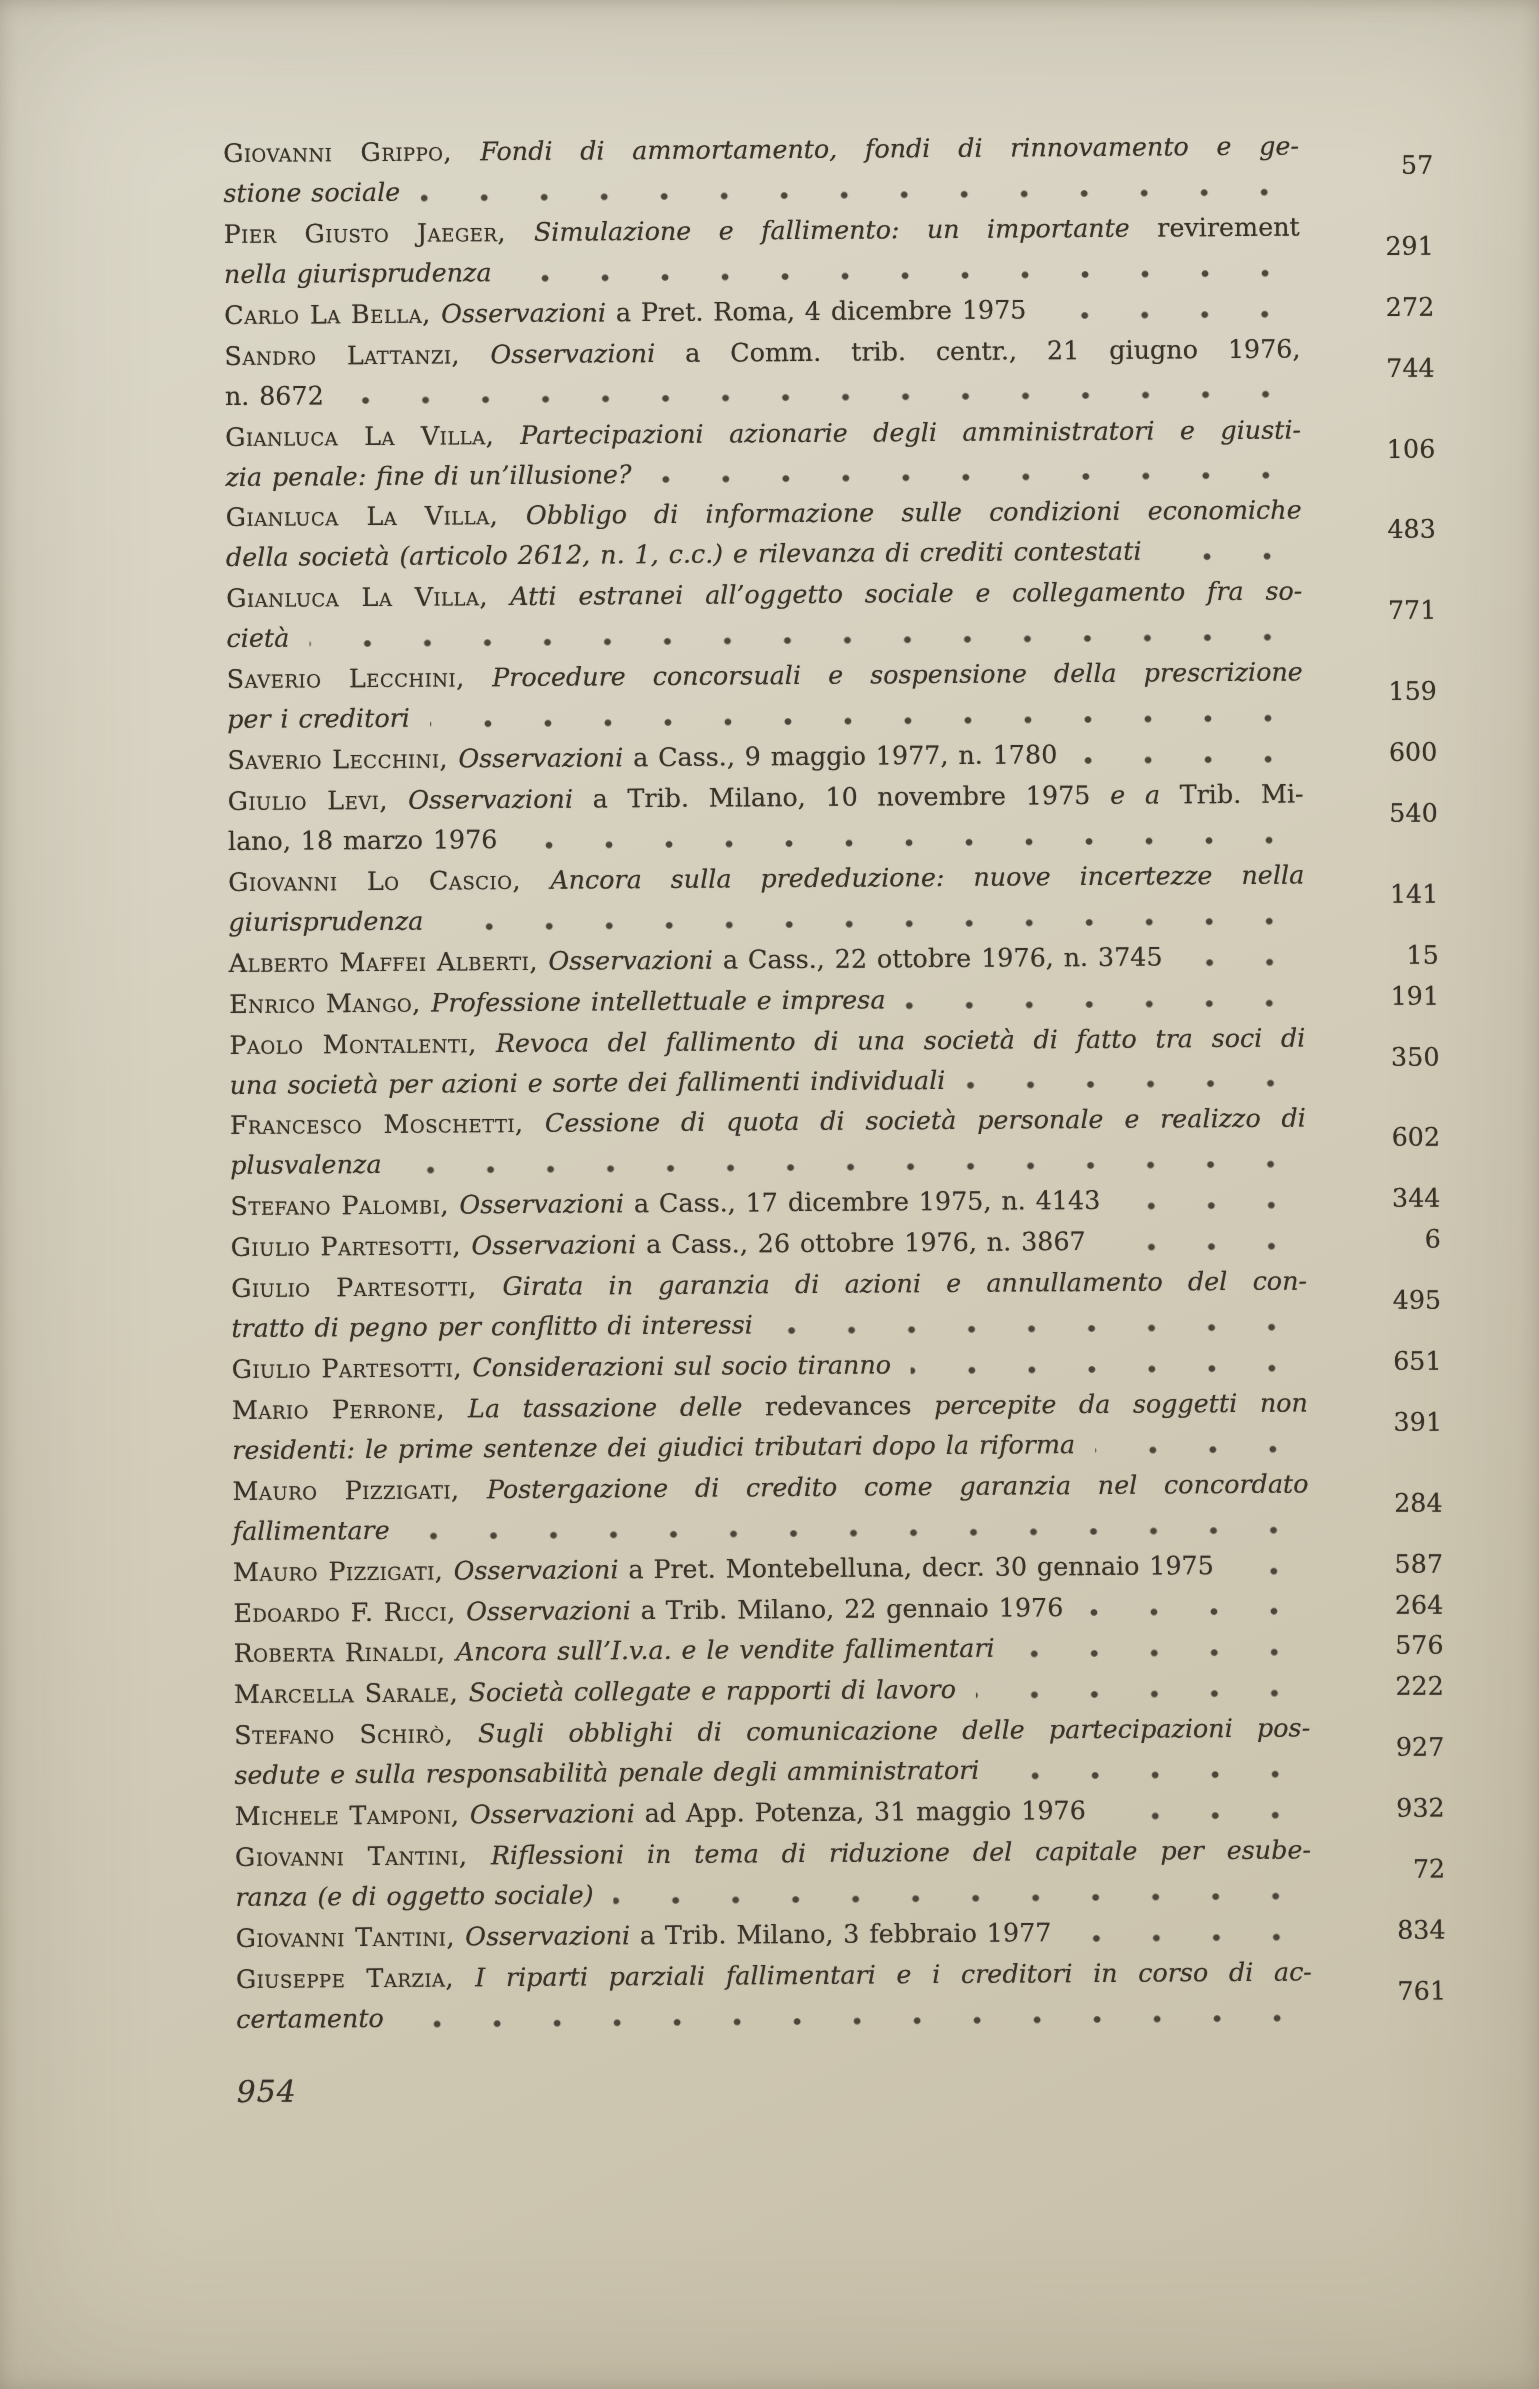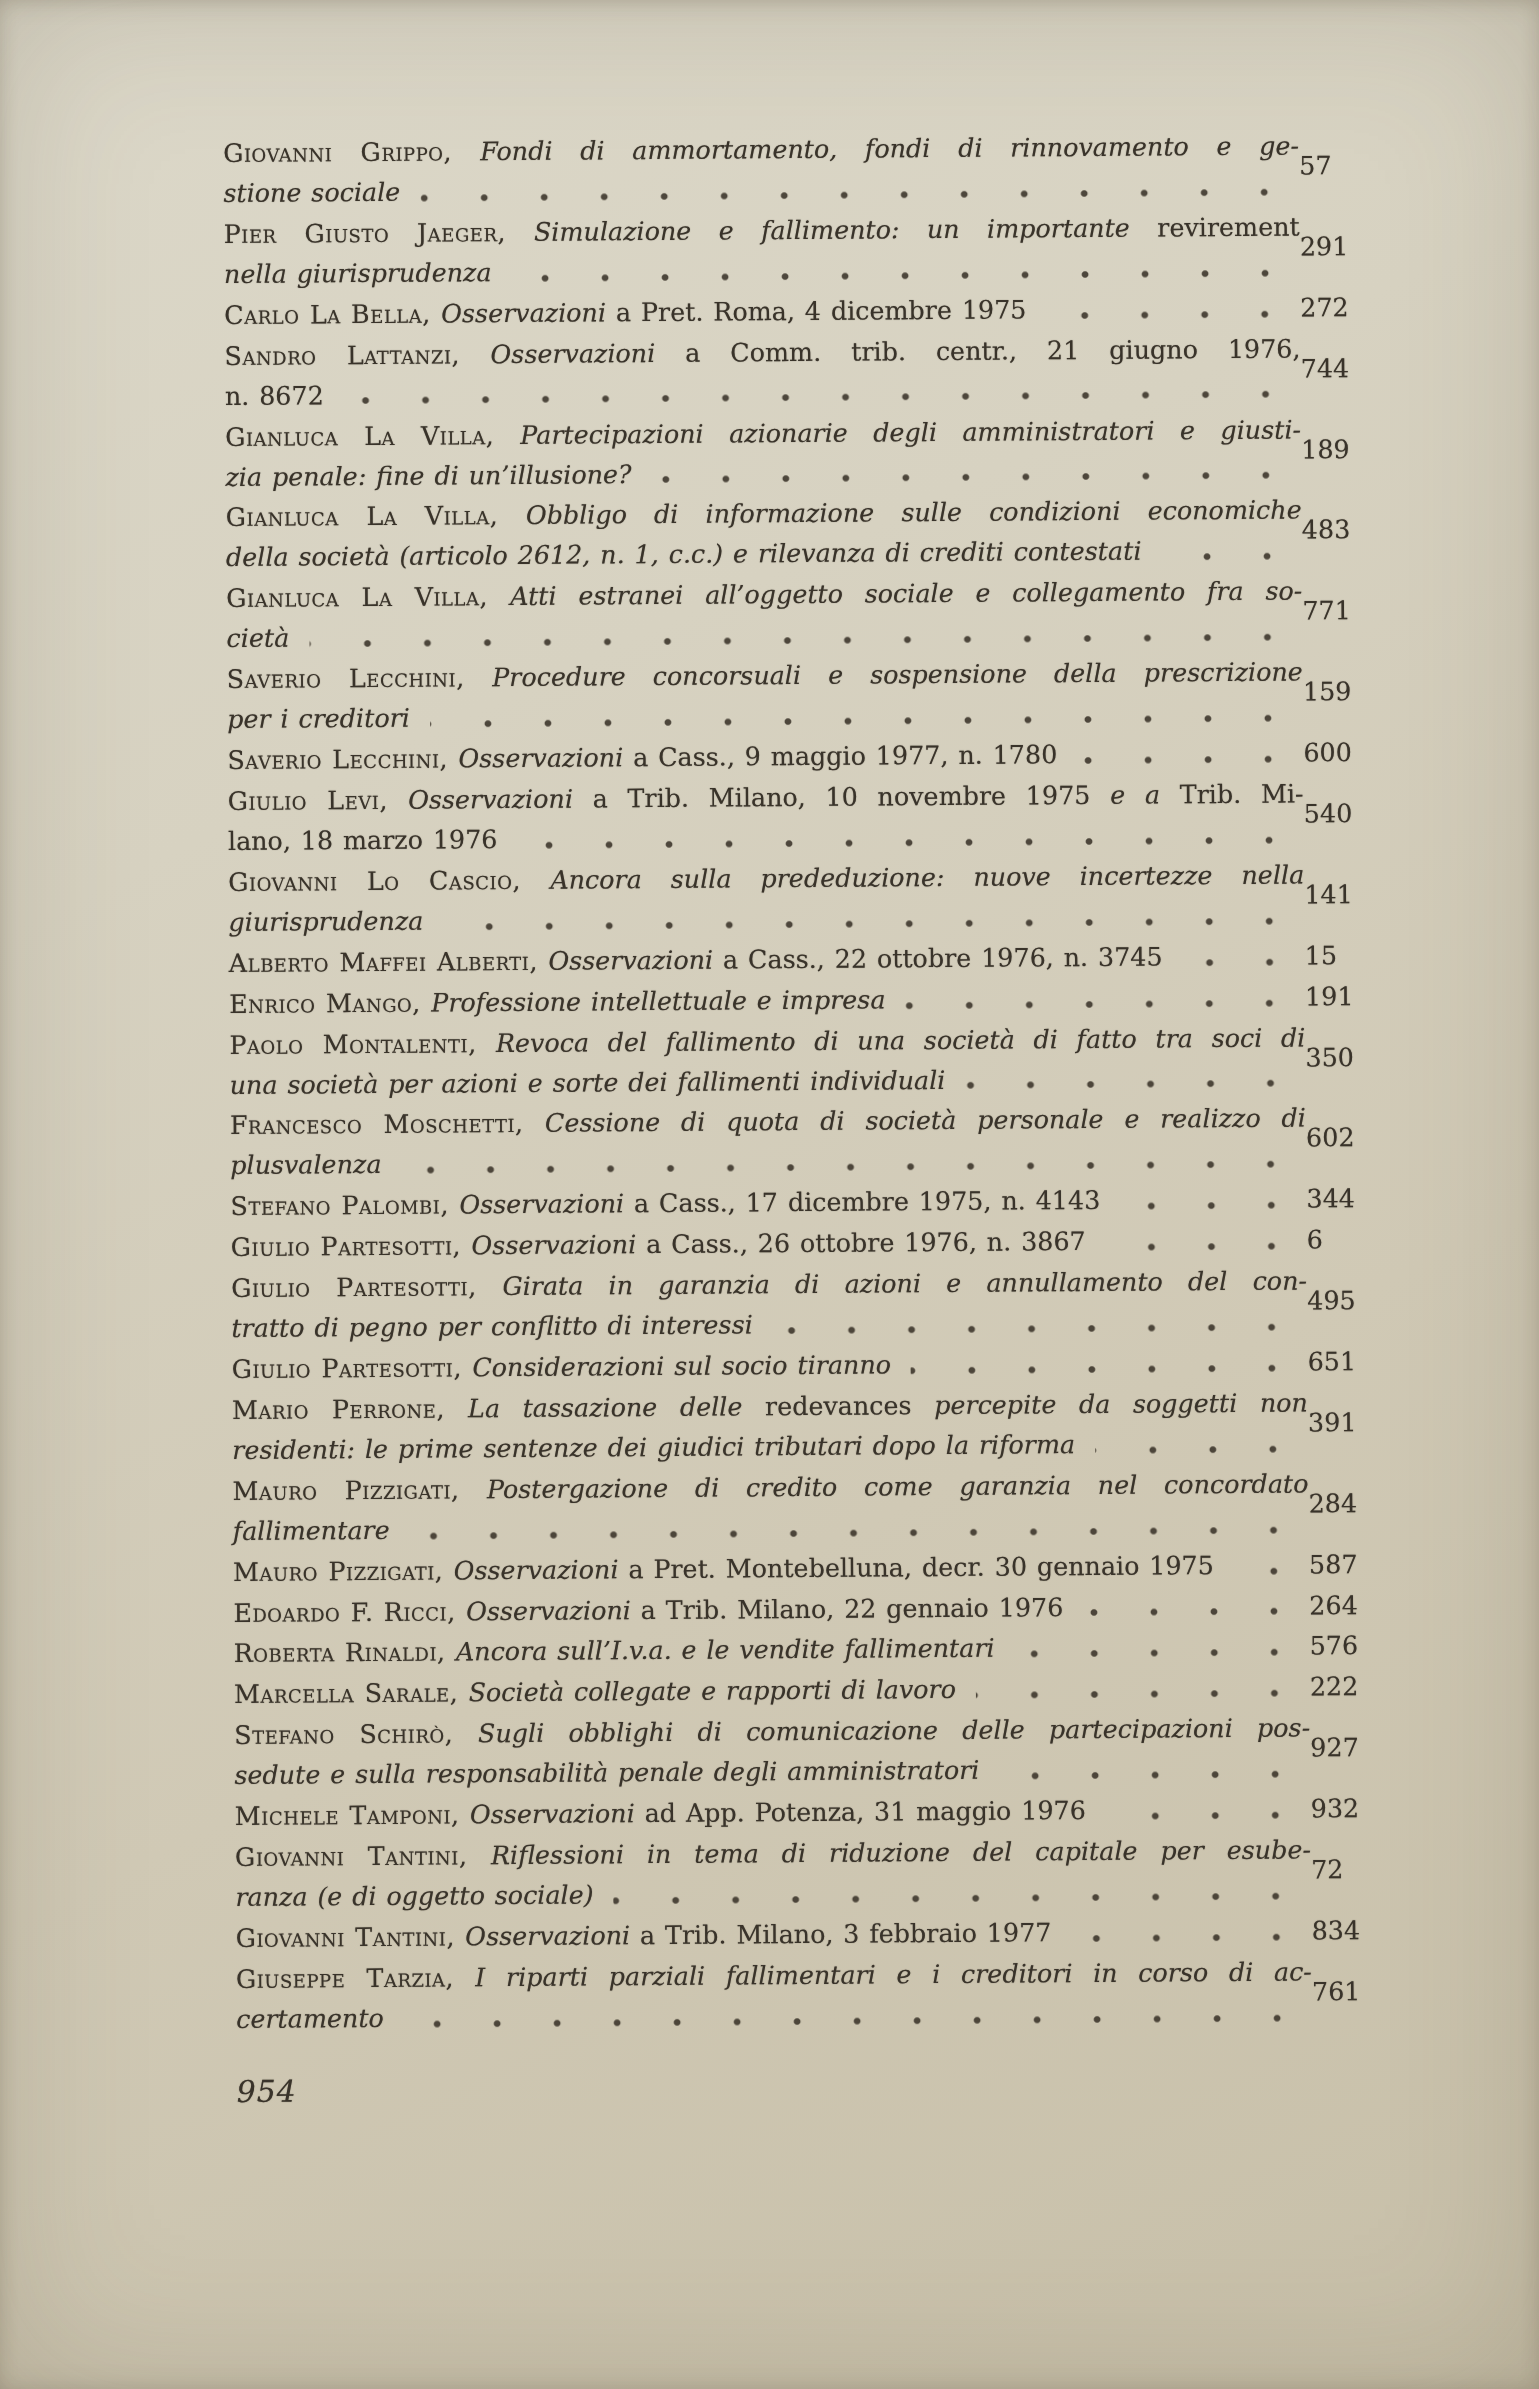--- a/index.html
+++ b/index.html
@@ -34,21 +34,21 @@
   .seg-i{font-style:italic;}
   .seg-r{font-style:normal;}
   .leader{
     flex:1 1 auto;min-width:0;height:11px;align-self:flex-end;
     margin:0 5.4px 8.2px 20px;
     background-image:radial-gradient(circle, rgba(58,51,41,.88) 2.7px, rgba(58,51,41,0) 3.9px);
     background-size:60px 11px;background-repeat:repeat-x;background-position:right center;
   }
   .pagenum{
     position:absolute;right:0;top:50%;transform:translateY(-50%);
-    width:134px;text-align:left;
+    width:134px;text-align:right;
   }
   .footer{
     margin-top:33px;font-style:italic;font-size:30px;letter-spacing:0.9px;
   }
 </style>
 </head>
 <body>
 
 <div class="paper">
   <div class="content">
@@ -83,21 +83,21 @@
             <span class="leader"></span>
           </div>
           <span class="pagenum">744</span>
         </div>
         <div class="entry">
           <div class="line just"><span class="seg-sc">Gianluca La Villa, </span><span class="seg-i">Partecipazioni azionarie degli amministratori e giusti-</span></div>
           <div class="line last">
             <span class="txt"><span class="seg-i">zia penale: fine di un’illusione?</span></span>
             <span class="leader"></span>
           </div>
-          <span class="pagenum">189</span>
+          <span class="pagenum">106</span>
         </div>
         <div class="entry">
           <div class="line just"><span class="seg-sc">Gianluca La Villa, </span><span class="seg-i">Obbligo di informazione sulle condizioni economiche</span></div>
           <div class="line last">
             <span class="txt"><span class="seg-i">della società (articolo 2612, n. 1, c.c.) e rilevanza di crediti contestati</span></span>
             <span class="leader"></span>
           </div>
           <span class="pagenum">483</span>
         </div>
         <div class="entry">

